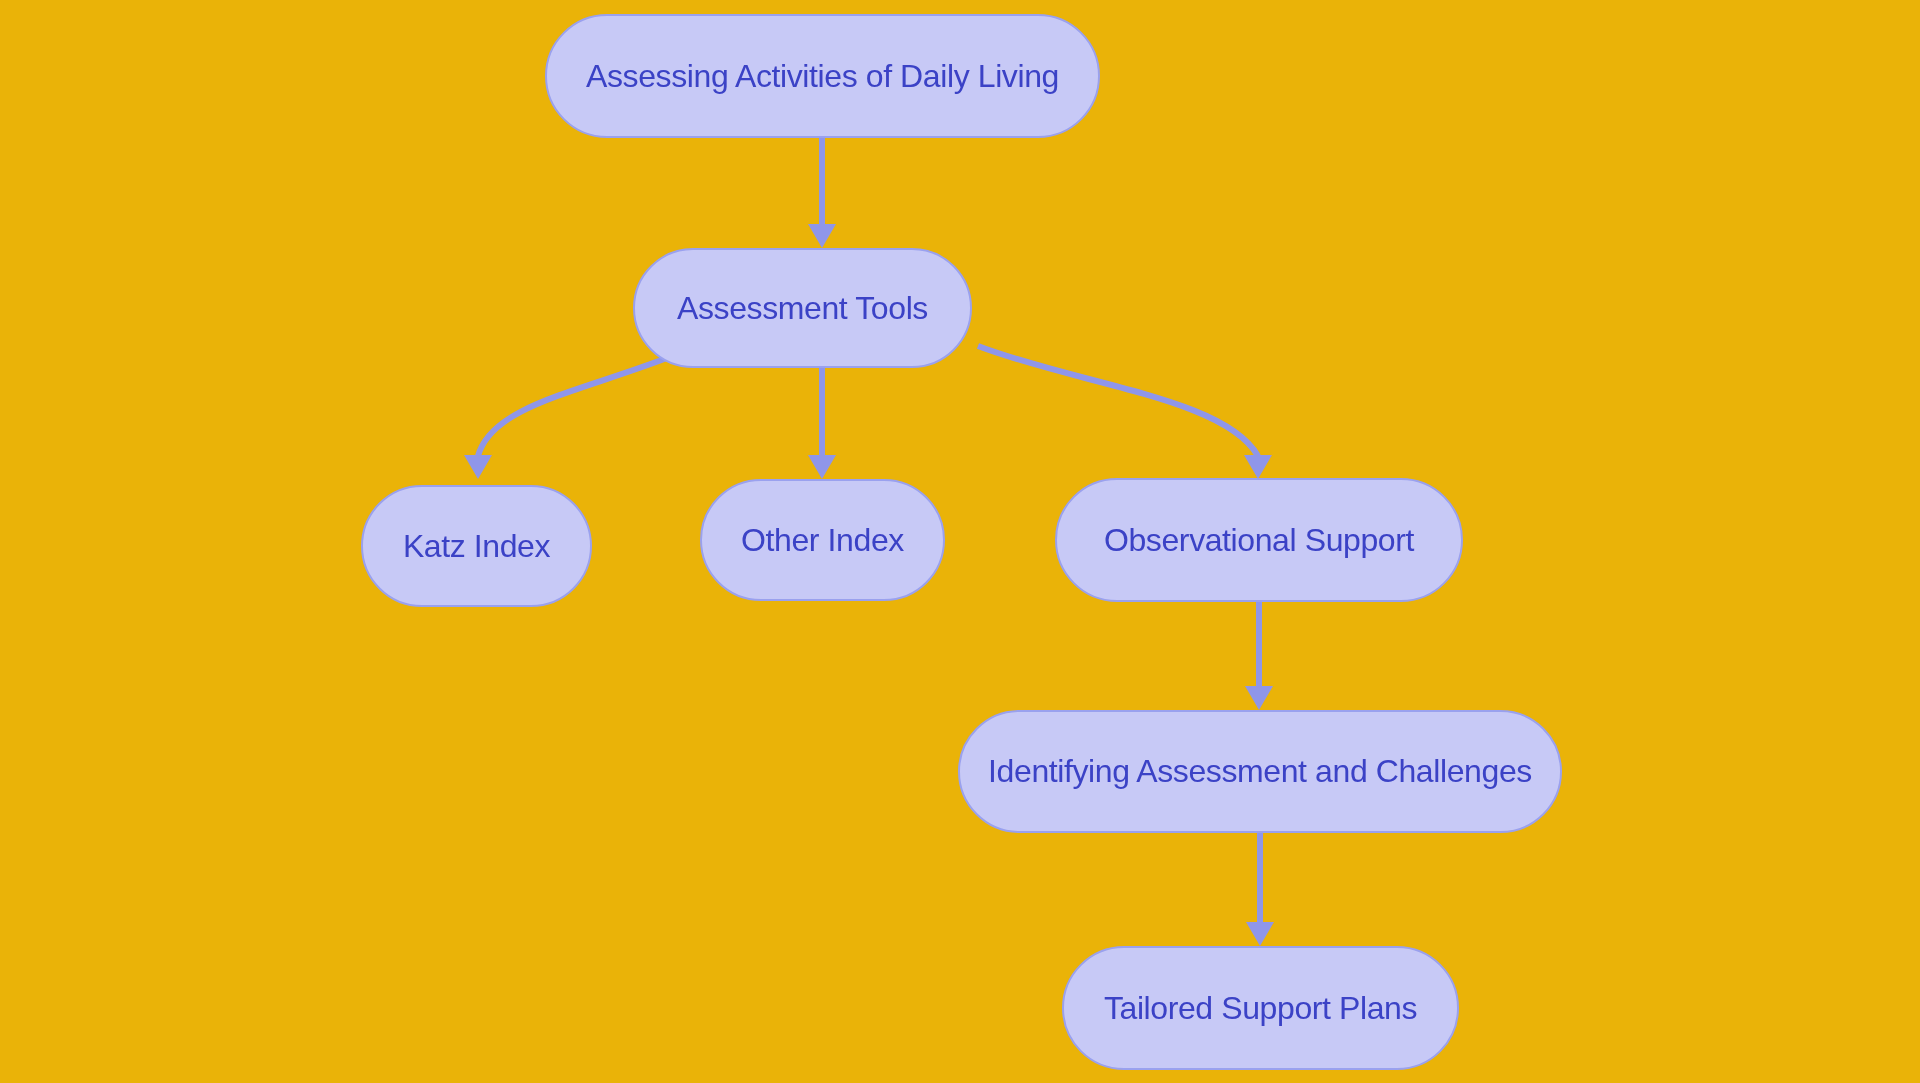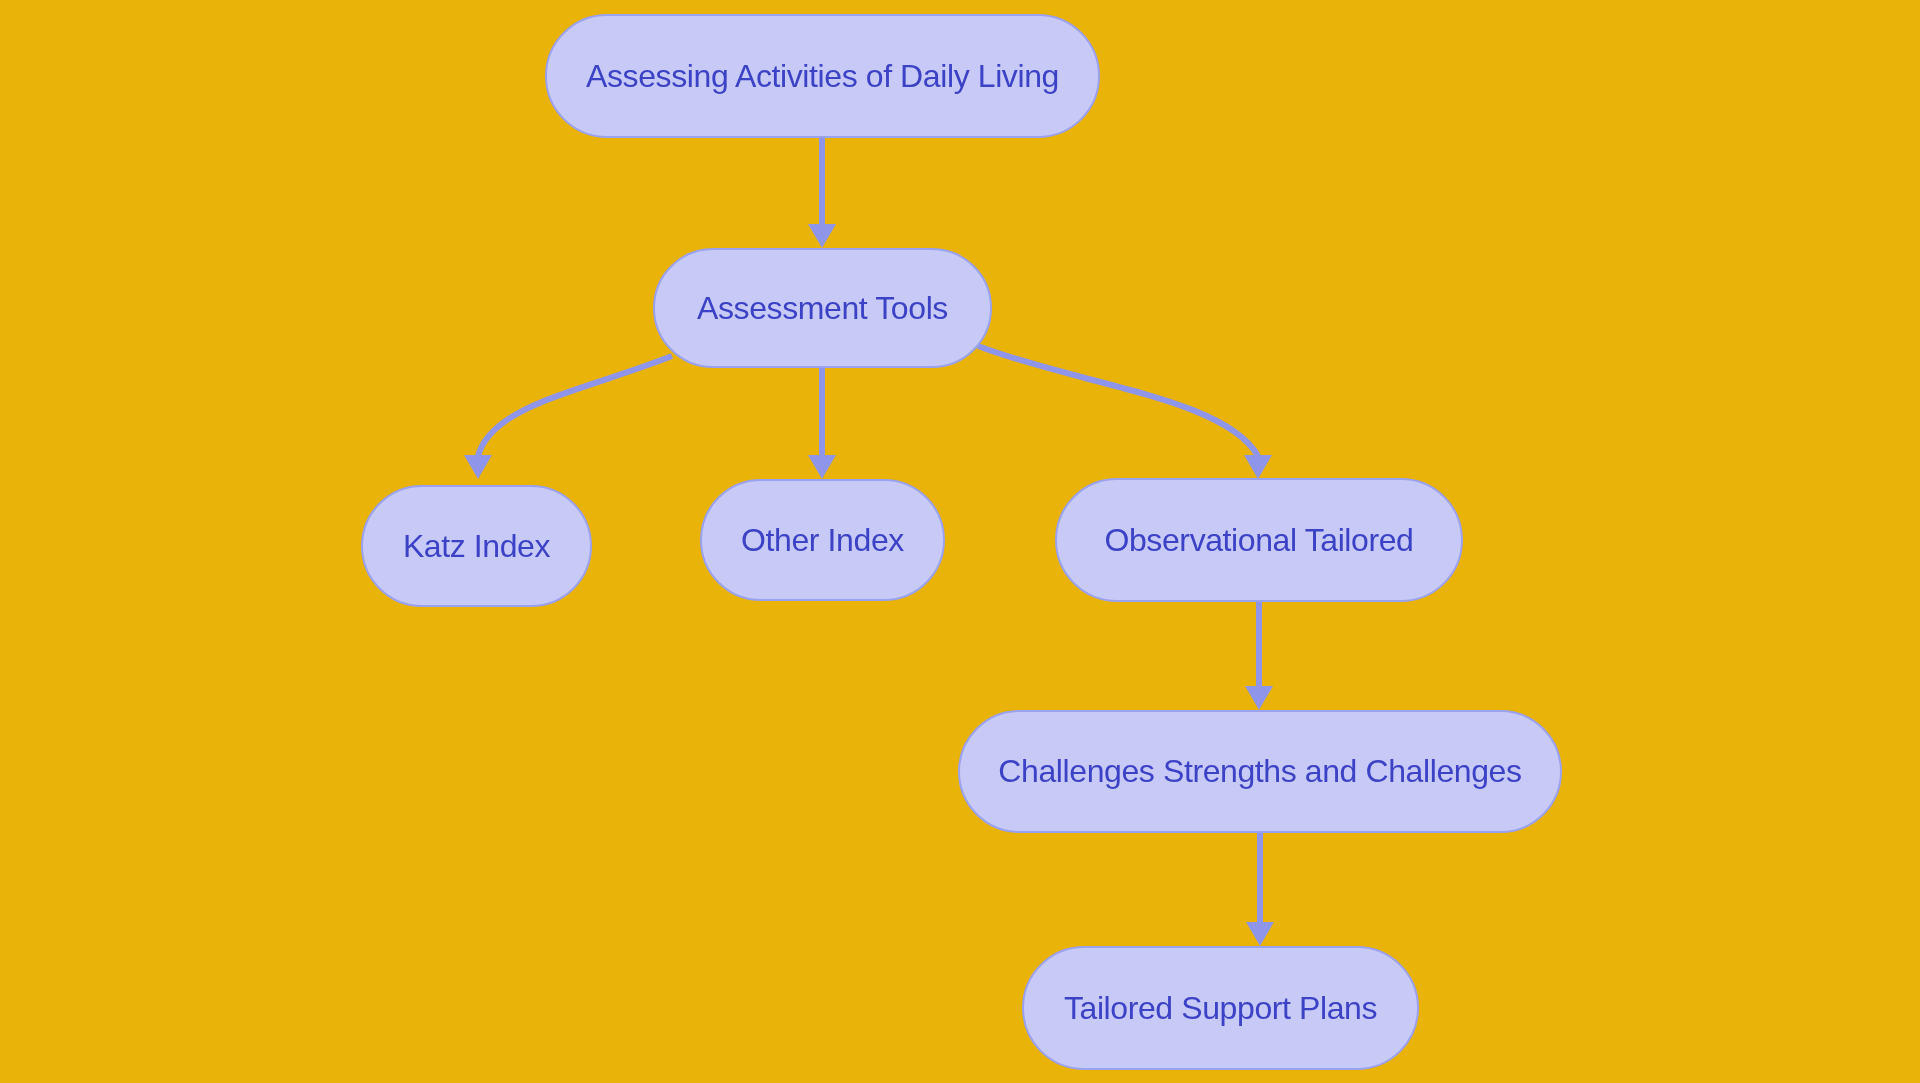--- a/index.html
+++ b/index.html
@@ -70,37 +70,37 @@
       <path d="M 1259 602 L 1259 686" class="edge-line"></path>
       <polygon points="1245,686 1273,686 1259,710" class="edge-head"></polygon>
       <path d="M 1260 833 L 1260 922" class="edge-line"></path>
       <polygon points="1246,922 1274,922 1260,946" class="edge-head"></polygon>
     </svg>
 
   <div class="node" style="left: 545px; top: 14px; width: 555px; height: 124px;">
     <span class="node-label">Assessing Activities of Daily Living</span>
   </div>
 
-  <div class="node" style="left: 653px; top: 248px; width: 339px; height: 120px; align-items: center;">
+  <div class="node" style="left: 633px; top: 248px; width: 339px; height: 120px; align-items: center;">
     <span class="node-label">Assessment Tools</span>
   </div>
 
   <div class="node" style="left: 361px; top: 485px; width: 231px; height: 122px;">
     <span class="node-label">Katz Index</span>
   </div>
 
   <div class="node" style="left: 700px; top: 479px; width: 245px; height: 122px;">
     <span class="node-label">Other Index</span>
   </div>
 
   <div class="node" style="left: 1055px; top: 478px; width: 408px; height: 124px;">
-    <span class="node-label">Observational Tailored</span>
+    <span class="node-label">Observational Support</span>
   </div>
 
   <div class="node" style="left: 958px; top: 710px; width: 604px; height: 123px;">
-    <span class="node-label">Challenges Strengths and Challenges</span>
+    <span class="node-label">Identifying Assessment and Challenges</span>
   </div>
 
-  <div class="node" style="left: 1022px; top: 946px; width: 397px; height: 124px;">
+  <div class="node" style="left: 1062px; top: 946px; width: 397px; height: 124px;">
     <span class="node-label">Tailored Support Plans</span>
   </div>
 
 </div>
 
 </body></html>

